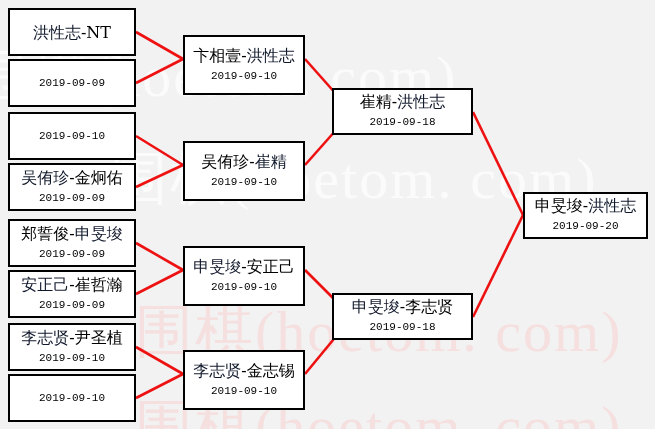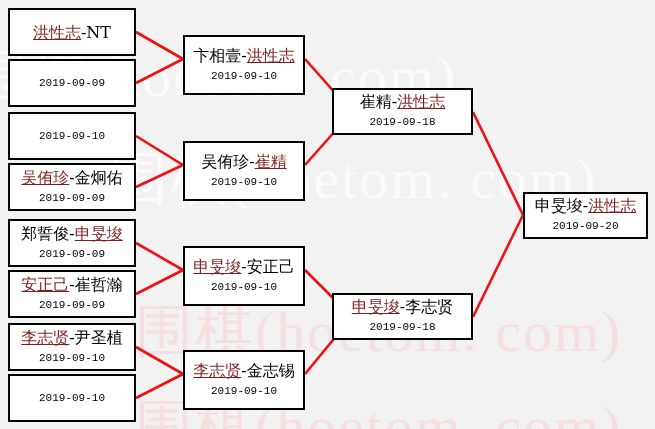--- a/index.html
+++ b/index.html
@@ -42,21 +42,21 @@
     color:#000000;
     white-space:nowrap;
   }
   .date{
     font-family:"Liberation Mono", monospace;
     font-size:11px;
     line-height:20px;
     color:#000000;
     white-space:nowrap;
   }
-  .w{color:#7f1d1d;text-decoration:underline;}
+  .w{color:#0f172a;}
   
   .r1{left:8px;width:128px;height:48px;}
   .r2{left:183px;width:122px;height:60px;}
   .sf{left:332px;width:141px;height:47px;}
   .fi{left:523px;width:125px;height:47px;}
 </style>
 </head>
 <body>
 
 <div id="stage">

